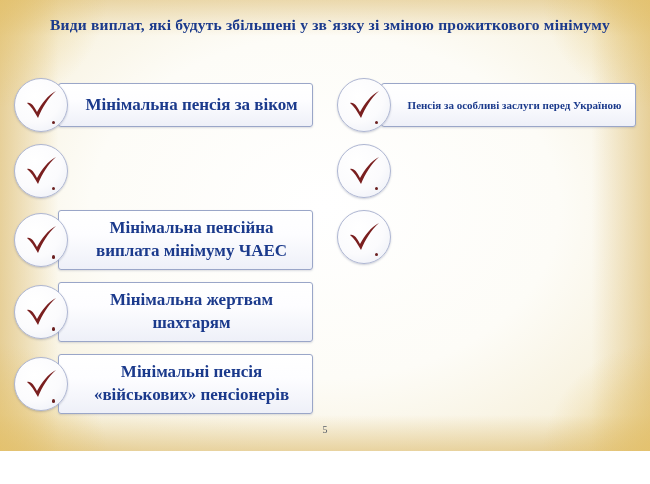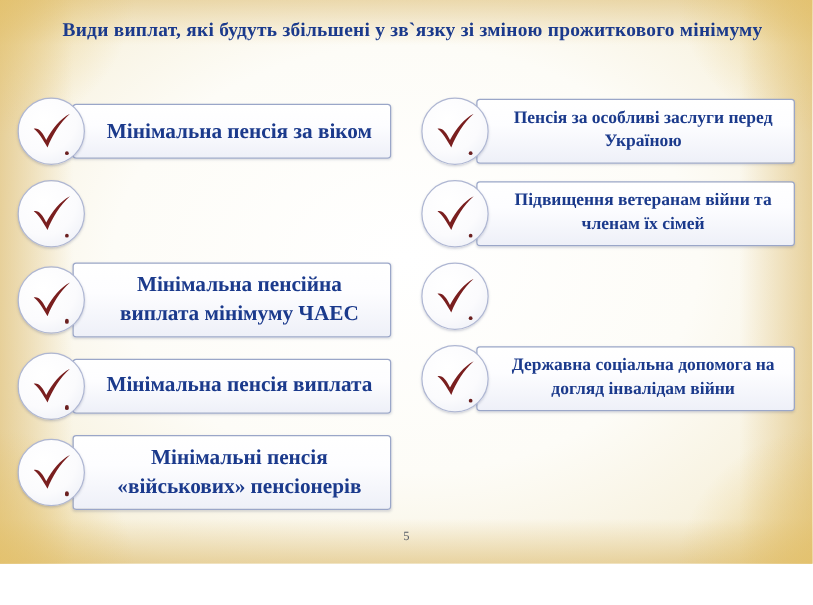--- a/index.html
+++ b/index.html
@@ -117,21 +117,21 @@
     display: flex;
     align-items: center;
     justify-content: center;
     text-align: center;
     font-size: 17px;
     font-weight: bold;
     line-height: 1.35;
     color: #1b3a8c;
     z-index: 2;
   }
-  .col.right .pill { font-size: 14px; }
+  .col.right .pill { font-size: 11px; }
 
   .page-number {
     position: absolute;
     bottom: 16px;
     left: 0;
     width: 650px;
     text-align: center;
     font-size: 10px;
     color: #555b66;
     font-family: "Liberation Serif", serif;
@@ -181,21 +181,21 @@
         <div class="pill">Мінімальна пенсійна виплата мінімуму ЧАЕС</div>
       </div>
 
       <div class="row">
         <div class="bullet">
           <svg width="34" height="30" viewBox="0 0 34 30" aria-hidden="true">
             <path d="M3 13 C7 12, 10 16, 13 22 C18 13, 24 5, 32 1 C24 8, 18 18, 14 28 C10 21, 7 16, 3 13 Z" fill="#7a1f1f"></path>
           </svg>
           <span class="dot"></span>
         </div>
-        <div class="pill">Мінімальна пенсія виплата</div>
+        <div class="pill">Мінімальна жертвам шахтарям</div>
       </div>
 
       <div class="row">
         <div class="bullet">
           <svg width="34" height="30" viewBox="0 0 34 30" aria-hidden="true">
             <path d="M3 13 C7 12, 10 16, 13 22 C18 13, 24 5, 32 1 C24 8, 18 18, 14 28 C10 21, 7 16, 3 13 Z" fill="#7a1f1f"></path>
           </svg>
           <span class="dot"></span>
         </div>
         <div class="pill">Мінімальні пенсія «військових» пенсіонерів</div>
@@ -208,48 +208,38 @@
       <div class="row">
         <div class="bullet">
           <svg width="34" height="30" viewBox="0 0 34 30" aria-hidden="true">
             <path d="M3 13 C7 12, 10 16, 13 22 C18 13, 24 5, 32 1 C24 8, 18 18, 14 28 C10 21, 7 16, 3 13 Z" fill="#7a1f1f"></path>
           </svg>
           <span class="dot"></span>
         </div>
         <div class="pill">Пенсія за особливі заслуги перед Україною</div>
       </div>
 
-      <div class="row">
-        <div class="bullet">
-          <svg width="34" height="30" viewBox="0 0 34 30" aria-hidden="true">
-            <path d="M3 13 C7 12, 10 16, 13 22 C18 13, 24 5, 32 1 C24 8, 18 18, 14 28 C10 21, 7 16, 3 13 Z" fill="#7a1f1f"></path>
-          </svg>
-          <span class="dot"></span>
-        </div>
-        <div class="pill">Підвищення ветеранам війни та членам їх сімей</div>
-      </div>
-
-
-      <div class="row">
-        <div class="bullet">
-          <svg width="34" height="30" viewBox="0 0 34 30" aria-hidden="true">
-            <path d="M3 13 C7 12, 10 16, 13 22 C18 13, 24 5, 32 1 C24 8, 18 18, 14 28 C10 21, 7 16, 3 13 Z" fill="#7a1f1f"></path>
-          </svg>
-          <span class="dot"></span>
-        </div>
-      </div>
-
-      <div class="row">
-        <div class="bullet">
-          <svg width="34" height="30" viewBox="0 0 34 30" aria-hidden="true">
-            <path d="M3 13 C7 12, 10 16, 13 22 C18 13, 24 5, 32 1 C24 8, 18 18, 14 28 C10 21, 7 16, 3 13 Z" fill="#7a1f1f"></path>
-          </svg>
-          <span class="dot"></span>
-        </div>
-        <div class="pill">Державна соціальна допомога на догляд інвалідам війни</div>
+
+
+      <div class="row">
+        <div class="bullet">
+          <svg width="34" height="30" viewBox="0 0 34 30" aria-hidden="true">
+            <path d="M3 13 C7 12, 10 16, 13 22 C18 13, 24 5, 32 1 C24 8, 18 18, 14 28 C10 21, 7 16, 3 13 Z" fill="#7a1f1f"></path>
+          </svg>
+          <span class="dot"></span>
+        </div>
+      </div>
+
+      <div class="row">
+        <div class="bullet">
+          <svg width="34" height="30" viewBox="0 0 34 30" aria-hidden="true">
+            <path d="M3 13 C7 12, 10 16, 13 22 C18 13, 24 5, 32 1 C24 8, 18 18, 14 28 C10 21, 7 16, 3 13 Z" fill="#7a1f1f"></path>
+          </svg>
+          <span class="dot"></span>
+        </div>
       </div>
 
     </div>
 
   </div>
 
   <div class="page-number">5</div>
 </div>
 
 </body></html>

